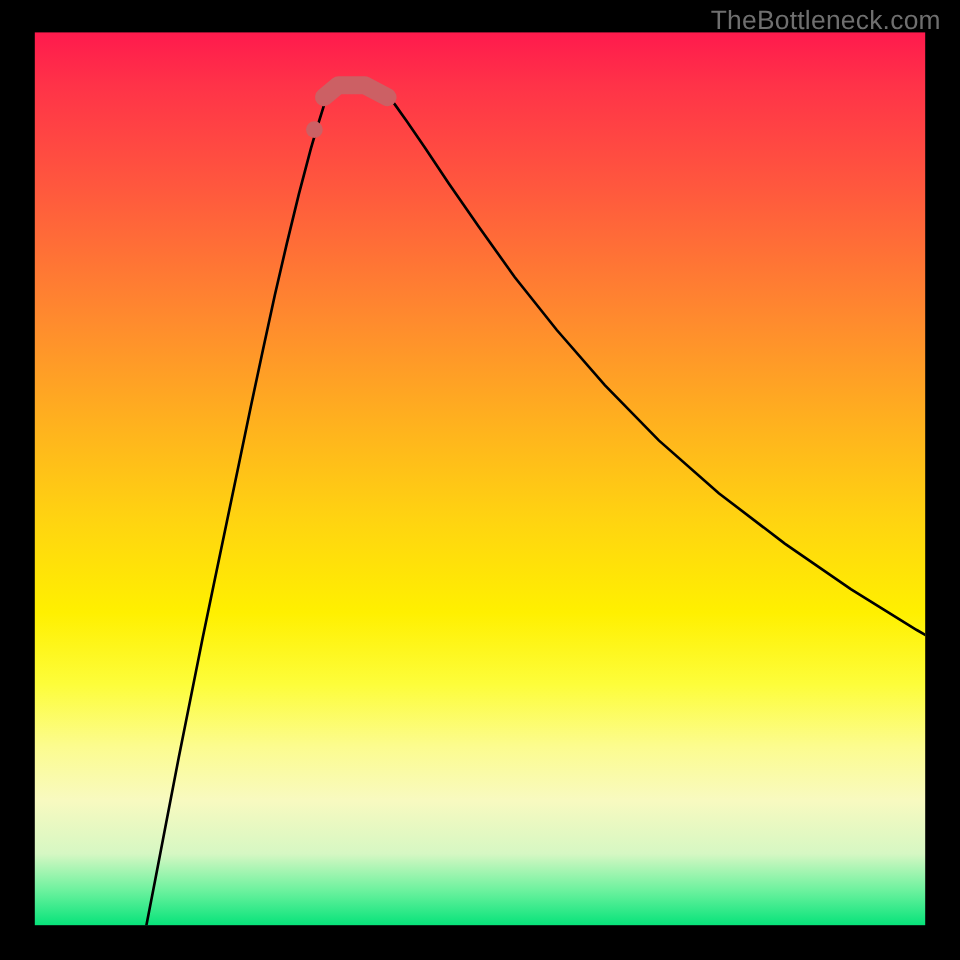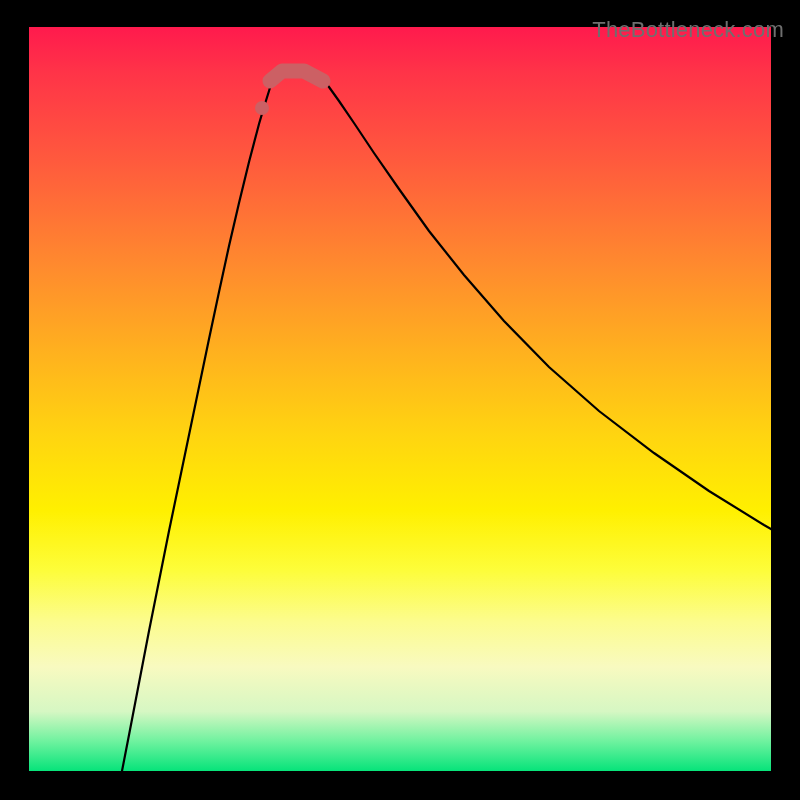--- a/index.html
+++ b/index.html
@@ -34,21 +34,20 @@
     );
   }
   .watermark {
     position: absolute;
     top: 4px;
     right: 16px;
     color: #6f6f6f;
     font-size: 22px;
     font-weight: 500;
     letter-spacing: 0.2px;
-    margin-top: 13px;
   }
   svg.overlay {
     position: absolute;
     left: 0;
     top: 0;
   }
 </style>
 </head>
 <body>
 

